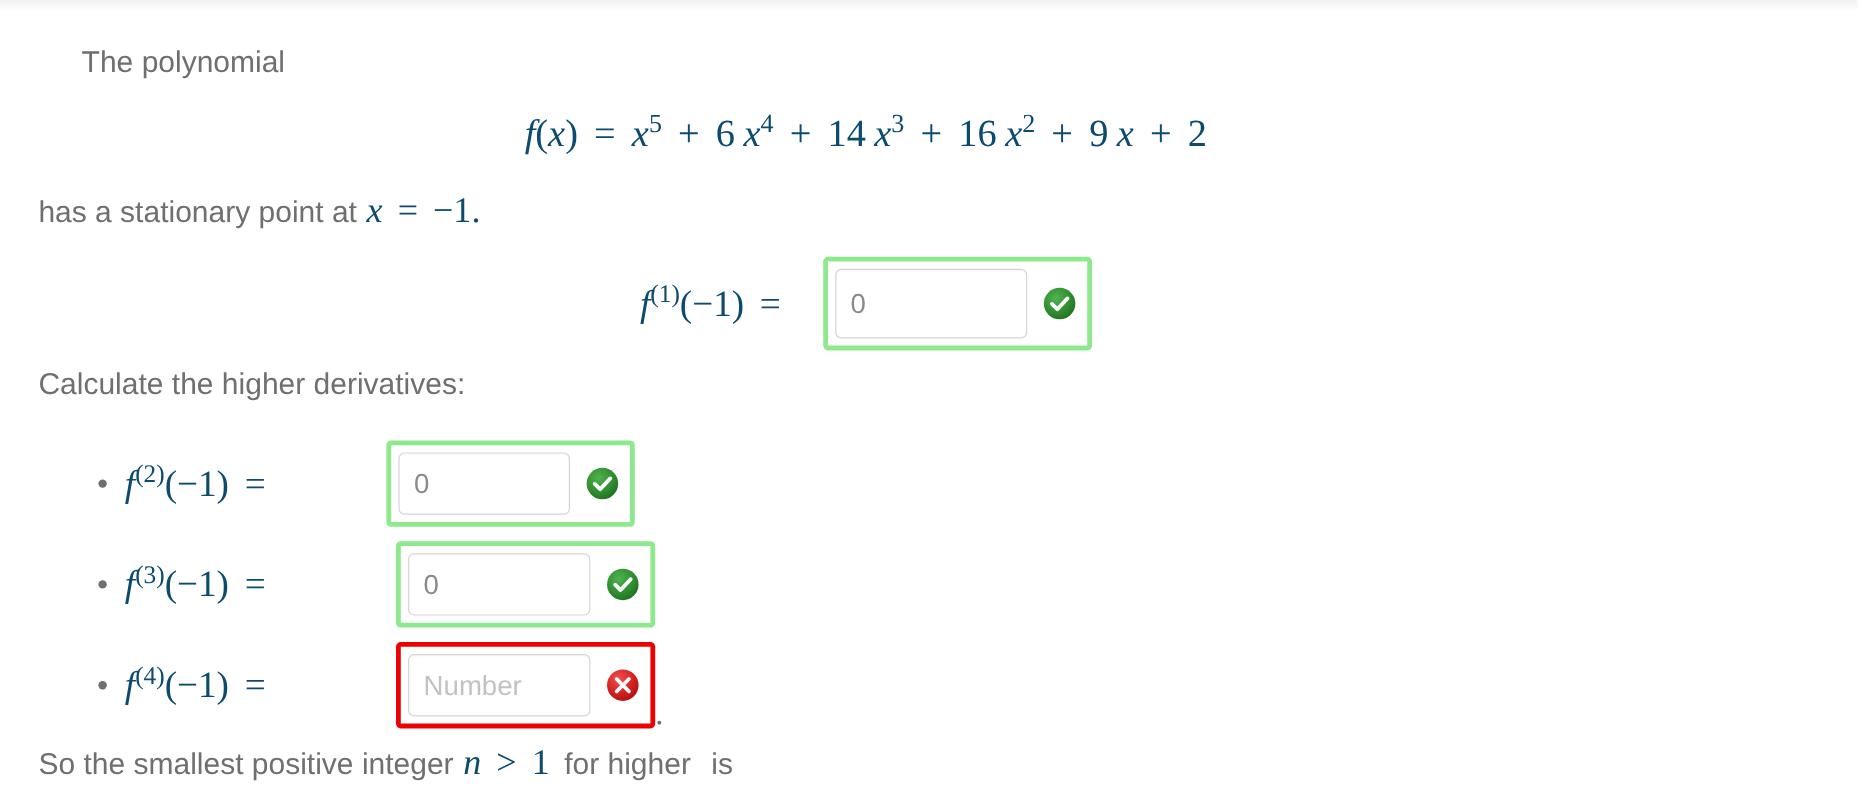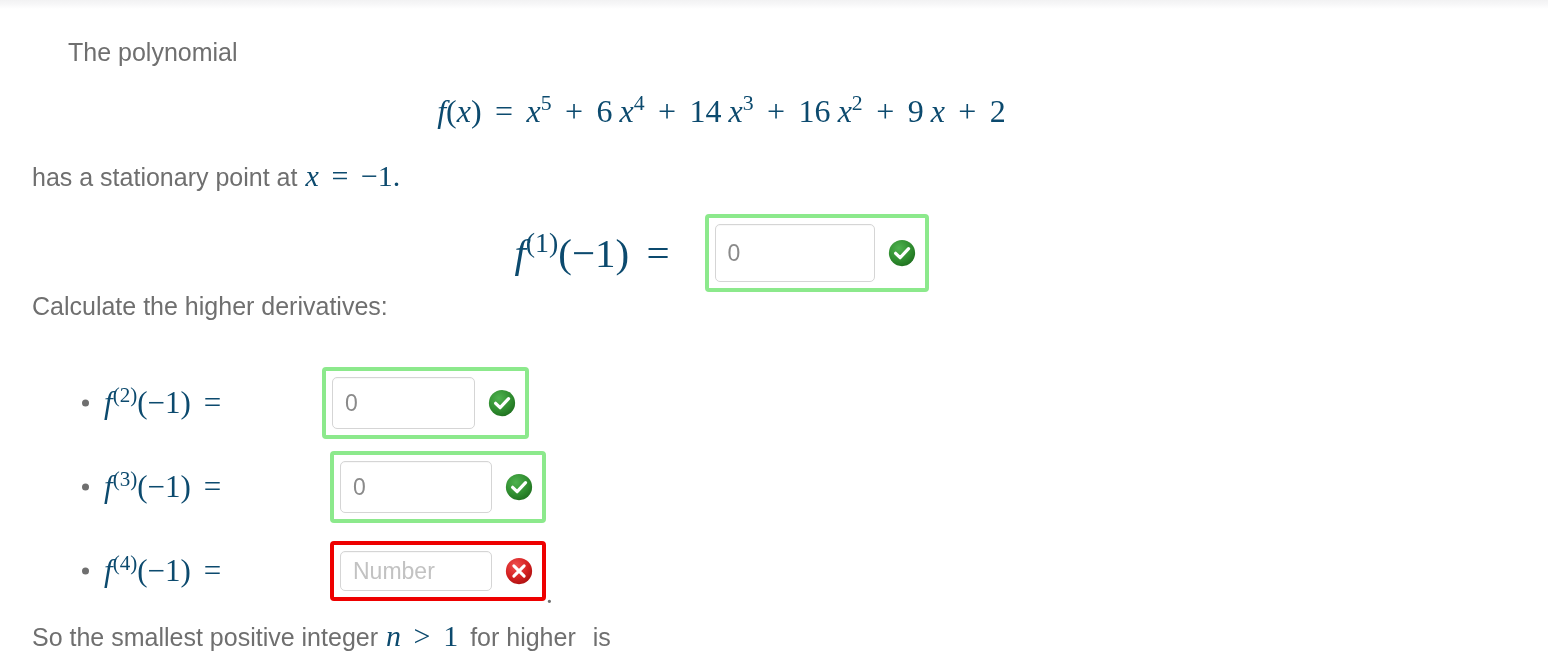--- a/index.html
+++ b/index.html
@@ -100,29 +100,29 @@
   .eq-row-1 {
     position: absolute;
     left: 0;
     top: 205px;
     width: 1443px;
     display: flex;
     justify-content: center;
     align-items: center;
   }
   .eq-row-1 .lhs {
-    font-size: 41px;
+    font-size: 31px;
     margin-right: 35px;
   }
 
   
   .line-calc {
     position: absolute;
     left: 32px;
-    top: 282px;
+    top: 296px;
   }
 
   
   .deriv-list {
     position: absolute;
     left: 0;
     top: 352px;
     list-style: none;
     margin: 0;
     padding: 0;
@@ -297,21 +297,21 @@
         </div>
       </div>
     </li>
 
     <li class="deriv-item">
       <span class="bullet"></span>
       <span class="math deriv-lhs"><span class="mi">f</span><span class="sup">(4)</span><span class="mo">(−1)</span><span class="sp-wide"></span><span class="mo">=</span></span>
       <div class="deriv-box-slot" style="left:330px;">
         <div class="answer-widget incorrect">
           <div class="answer-inner">
-            <input class="answer-input" type="text" style="width: 152px; height: 40px;" placeholder="Number">
+            <input class="answer-input" type="text" style="width: 152px; height: 52px;" placeholder="Number">
             <svg class="status-icon" viewBox="0 0 32 32">
               <defs>
                 <radialGradient id="gRed" cx="38%" cy="30%" r="80%">
                   <stop offset="0%" stop-color="#f05050"></stop>
                   <stop offset="58%" stop-color="#d42020"></stop>
                   <stop offset="100%" stop-color="#a60d0d"></stop>
                 </radialGradient>
               </defs>
               <circle cx="16" cy="16" r="14" fill="url(#gRed)"></circle>
               <path d="M10.5 10.5 L21.5 21.5 M21.5 10.5 L10.5 21.5" fill="none" stroke="#ffffff" stroke-width="3.2" stroke-linecap="round"></path>

